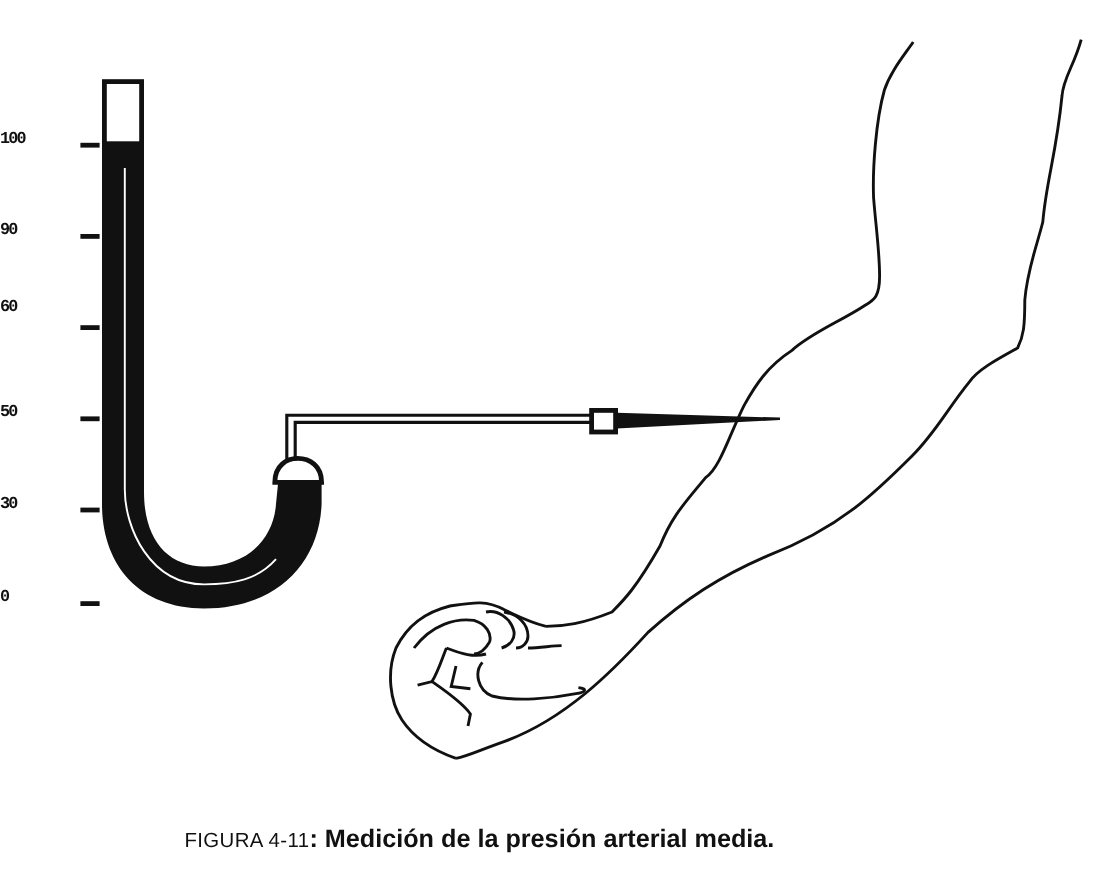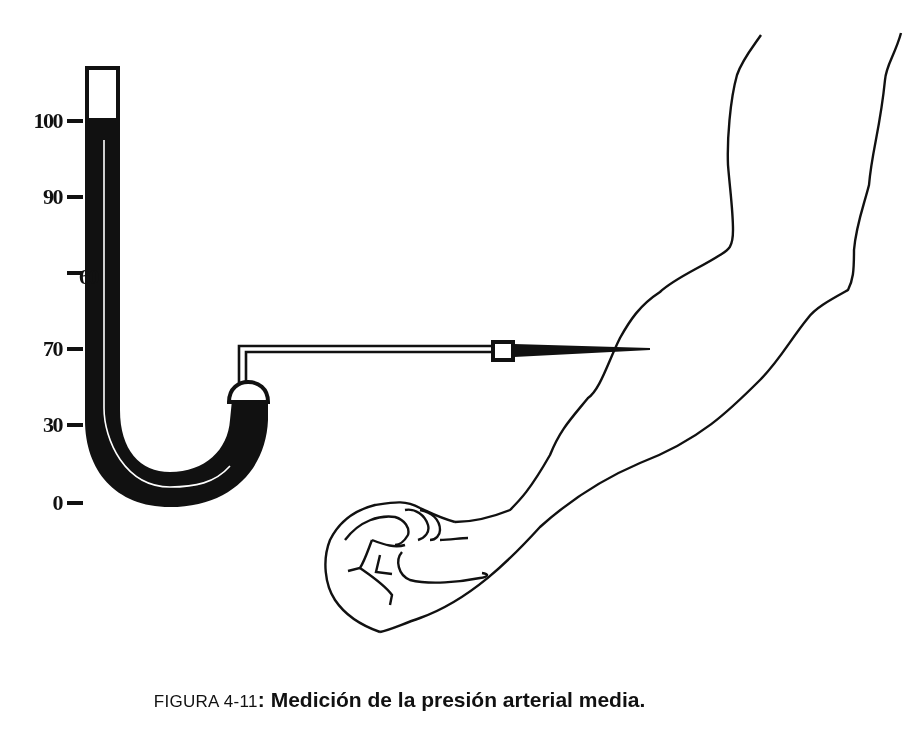--- a/index.html
+++ b/index.html
@@ -1,25 +1,25 @@
 <!DOCTYPE html>
 <html><head>
   <meta charset="utf-8">
   <style>
     html, body { margin: 0; padding: 0; background: #ffffff; }
     body { width: 921px; height: 730px; position: relative; overflow: hidden; }
     .figure { position: absolute; left: 0; top: 0; width: 921px; height: 730px; }
     .scale-label {
       position: absolute;
-      font-family: Liberation Serif, serif;
+      font-family: Liberation Mono, monospace;
       font-weight: bold;
-      font-size: 22px;
+      font-size: 14px;
       color: #111;
       letter-spacing: -1.5px;
-      text-align: right;
+      text-align: left;
       width: 62px;
     }
     .caption {
       position: absolute;
       left: 0; width: 799px;
       top: 688px;
       text-align: center;
       font-family: "Liberation Sans", sans-serif;
       color: #111;
     }
@@ -91,22 +91,22 @@
          C488 577 490 574 482 573" fill="none" stroke="#111" stroke-width="2.4"></path>
     <path d="M372 540 C368 550 365 560 360 568 L348 571
          M360 568 C370 575 385 585 392 595 L390 605
          M380 555 L376 572 L392 574
          M372 540 C385 545 395 548 405 545" fill="none" stroke="#111" stroke-width="2.4"></path>
   </svg>
 
   
   <div class="scale-label" style="left:0; top:108px;">100</div>
   <div class="scale-label" style="left:0; top:184px;">90</div>
-  <div class="scale-label" style="left:0; top:264px;padding-left:36px;">60</div>
-  <div class="scale-label" style="left:0; top:336px;">70</div>
+  <div class="scale-label" style="left:0; top:248px;">60</div>
+  <div class="scale-label" style="left:0; top:336px;">50</div>
   <div class="scale-label" style="left:0; top:412px;">30</div>
   <div class="scale-label" style="left:0; top:490px;">0</div>
 
   
   <div class="caption">
     <span class="fig-num">FIGURA 4-11</span><span class="fig-title">:</span><span class="fig-title"> Medición de la presión arterial media.</span>
   </div>
 </div>
 
 </body></html>

